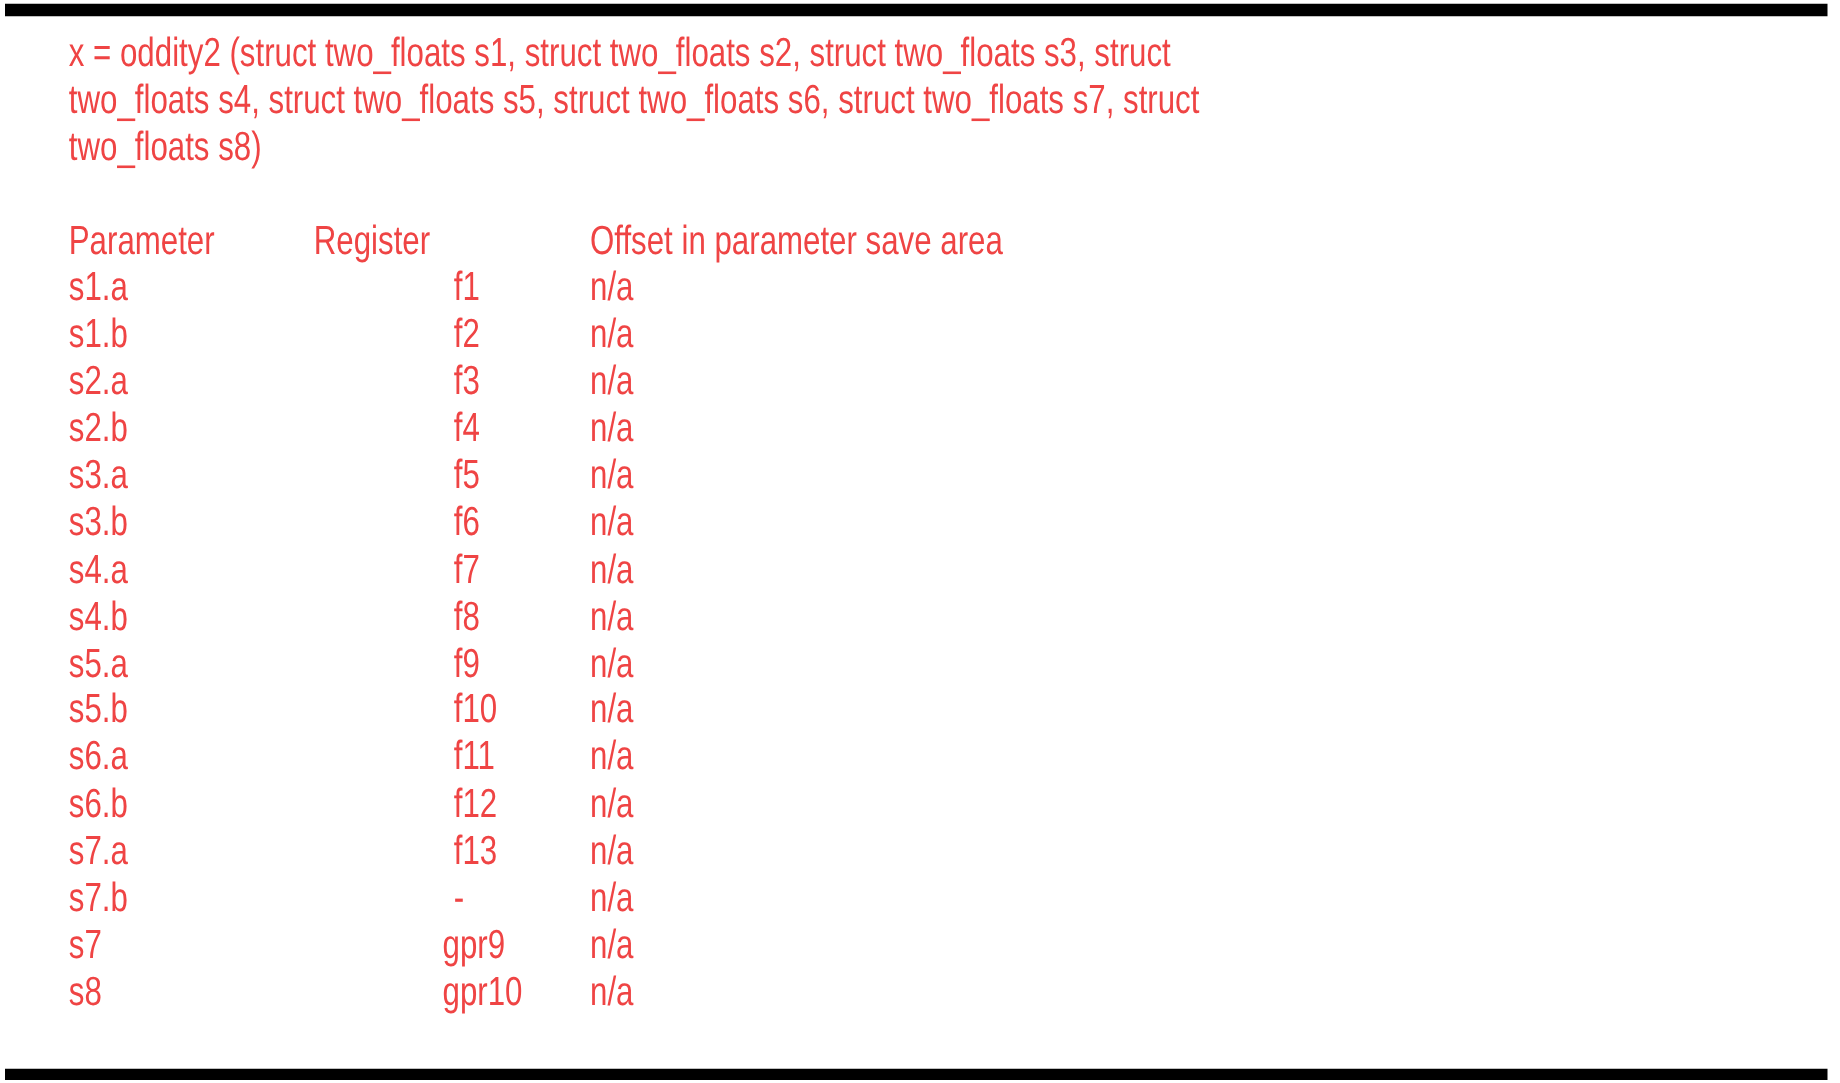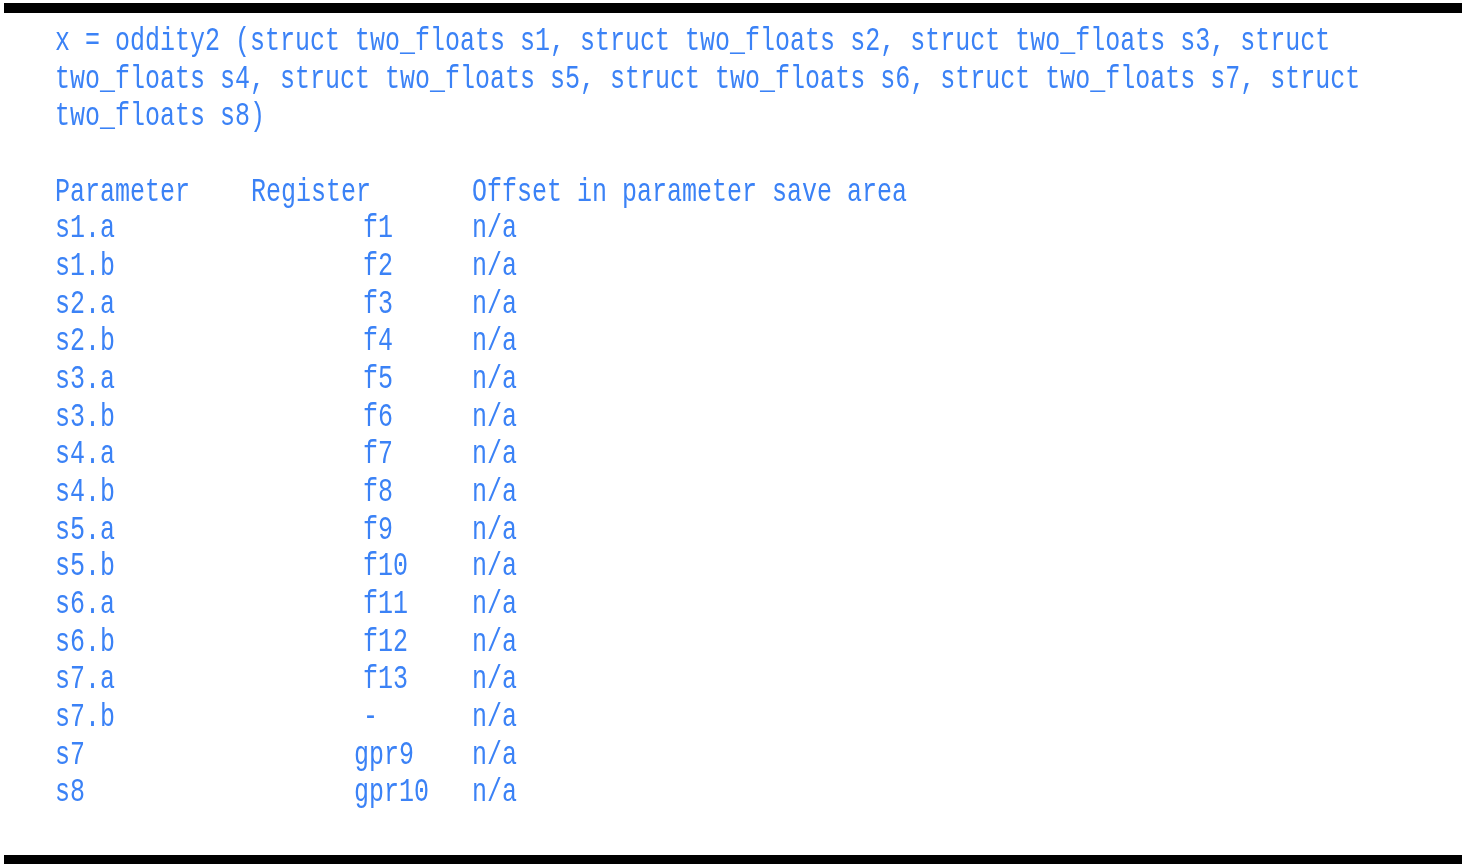--- a/index.html
+++ b/index.html
@@ -6,22 +6,22 @@
     margin: 0;
     padding: 0;
     background: #ffffff;
   }
   .page {
     position: relative;
     width: 1472px;
     height: 866px;
     background: #ffffff;
     overflow: hidden;
-    font-family: Liberation Mono, monospace;
-    color: #3b82f6;
+    font-family: Liberation Sans, sans-serif;
+    color: #ef4444;
   }
   .rule {
     position: absolute;
     left: 4px;
     width: 1458px;
     background: #000000;
   }
   .rule-top    { top: 3px;   height: 10px; }
   .rule-bottom { top: 855px; height: 9px;  }
 

